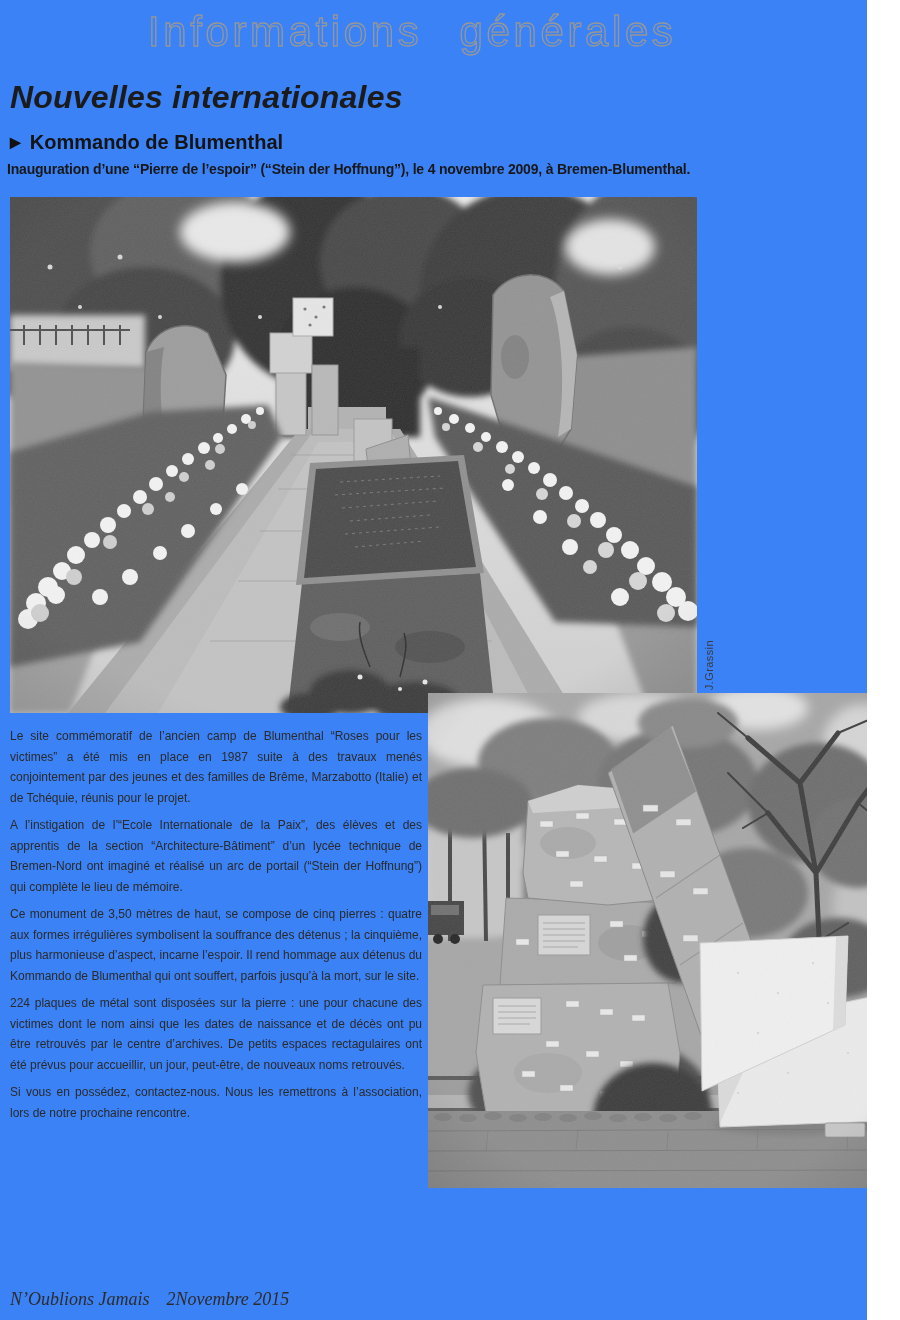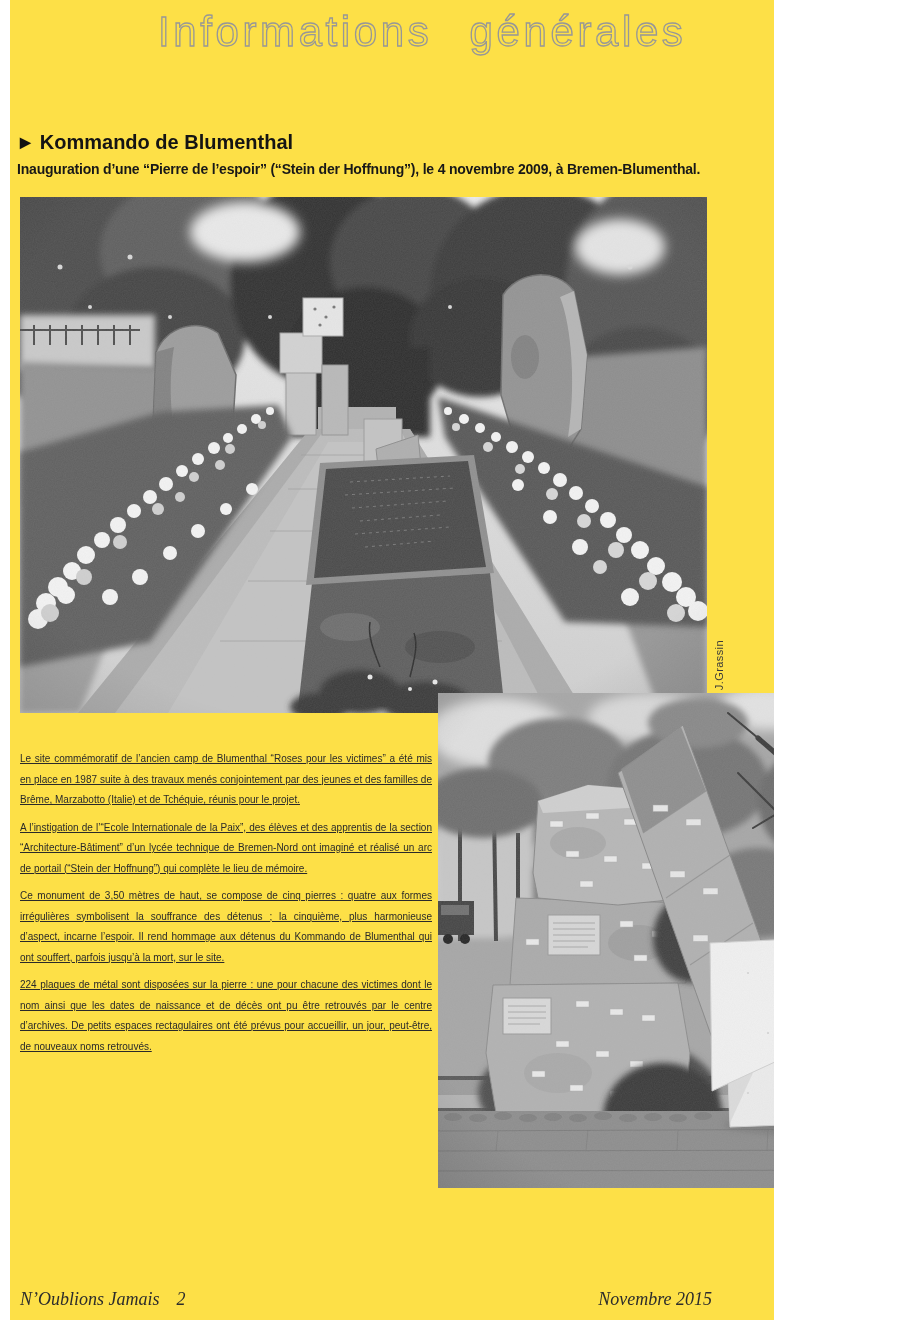--- a/index.html
+++ b/index.html
@@ -1,18 +1,18 @@
 <!DOCTYPE html>
 <html><head>
 <meta charset="utf-8">
 <style>
   html,body { margin:0; padding:0; background:#ffffff; }
   .page {
-    position:relative; width:764px; height:1320px; background:#fde047;
-    font-family:"Liberation Sans", sans-serif; color:#222; overflow:hidden;margin-left:10px;
+    position:relative; width:867px; height:1320px; background:#3b82f6;
+    font-family:"Liberation Sans", sans-serif; color:#222; overflow:hidden;
   }
   .kicker {
     position:absolute; left:148px; top:8px; font-size:42px; font-weight:400;
     letter-spacing:3.6px; word-spacing:22px; color:transparent;
     -webkit-text-stroke:1.3px #979797; white-space:nowrap;
   }
   .title {
     position:absolute; left:10px; top:79px; font-size:32px; font-weight:700;
     font-style:italic; color:#1b1b1b; letter-spacing:0.2px; white-space:nowrap;
   }
@@ -28,38 +28,39 @@
   figure { margin:0; padding:0; line-height:0; }
   .photo-main { position:absolute; left:10px; top:197px; width:687px; height:516px; z-index:1; }
   .photo-two  { position:absolute; left:428px; top:693px; width:469px; height:495px; z-index:2; }
   .photo-main svg, .photo-two svg { display:block; width:100%; height:100%; }
   .photo-credit {
     position:absolute; left:703px; top:614px; width:16px; height:92px;
     writing-mode:vertical-rl; transform:rotate(180deg);
     font-size:11px; letter-spacing:0.4px; color:#3a3a3a; white-space:nowrap;
   }
   .article {
-    position:absolute; left:10px; top:749px; width:412px;
-    font-size:10px; line-height:20.5px; text-align:justify; color:#2a2a2a;text-decoration:underline;
+    position:absolute; left:10px; top:726px; width:412px;
+    font-size:12px; line-height:20.5px; text-align:justify; color:#2a2a2a;
   }
   .article p { margin:0 0 7px 0; }
   .footer {
     position:absolute; left:10px; right:62px; top:1289px;
     font-family:"Liberation Serif", serif; font-style:italic; font-size:18px;
-    color:#2c2c2c; display:flex; justify-content:space-between; align-items:baseline;
+    color:#2c2c2c; display:flex; align-items:baseline;
   }
   .footer .pagenum { margin-left:17px; }
 </style>
 </head>
 <body>
 
 <div class="page">
 
   <div class="kicker">Informations générales</div>
 
+  <h1 class="title" style="margin:0;">Nouvelles internationales</h1>
 
   <div class="section-head"><span class="tri">▶</span><span>Kommando de Blumenthal</span></div>
 
   <div class="subtitle">Inauguration d’une “Pierre de l’espoir” (“Stein der Hoffnung”), le 4 novembre 2009, à Bremen-Blumenthal.</div>
 
   <figure class="photo-main">
   <svg viewBox="0 0 687 516" preserveAspectRatio="none">
     <defs>
       <linearGradient id="sky1" x1="0" y1="0" x2="0" y2="1">
         <stop offset="0" stop-color="#ededed"></stop>
@@ -504,20 +505,21 @@
     <rect width="469" height="495" filter="url(#grain2)" opacity="0.22"></rect>
     <rect width="469" height="495" fill="url(#vig2)"></rect>
   </svg>
   </figure>
 
   <div class="article">
     <p>Le site commémoratif de l’ancien camp de Blumenthal “Roses pour les victimes” a été mis en place en 1987 suite à des travaux menés conjointement par des jeunes et des familles de Brême, Marzabotto (Italie) et de Tchéquie, réunis pour le projet.</p>
     <p>A l’instigation de l’“Ecole Internationale de la Paix”, des élèves et des apprentis de la section “Architecture-Bâtiment” d’un lycée technique de Bremen-Nord ont imaginé et réalisé un arc de portail (“Stein der Hoffnung”) qui complète le lieu de mémoire.</p>
     <p>Ce monument de 3,50 mètres de haut, se compose de cinq pierres : quatre aux formes irrégulières symbolisent la souffrance des détenus ; la cinquième, plus harmonieuse d’aspect, incarne l’espoir. Il rend hommage aux détenus du Kommando de Blumenthal qui ont souffert, parfois jusqu’à la mort, sur le site.</p>
     <p>224 plaques de métal sont disposées sur la pierre : une pour chacune des victimes dont le nom ainsi que les dates de naissance et de décès ont pu être retrouvés par le centre d’archives. De petits espaces rectagulaires ont été prévus pour accueillir, un jour, peut-être, de nouveaux noms retrouvés.</p>
+    <p>Si vous en possédez, contactez-nous. Nous les remettrons à l’association, lors de notre prochaine rencontre.</p>
   </div>
 
   <div class="footer">
     <div><span>N’Oublions Jamais</span><span class="pagenum">2</span></div>
     <div>Novembre 2015</div>
   </div>
 
 </div>
 
 </body></html>

